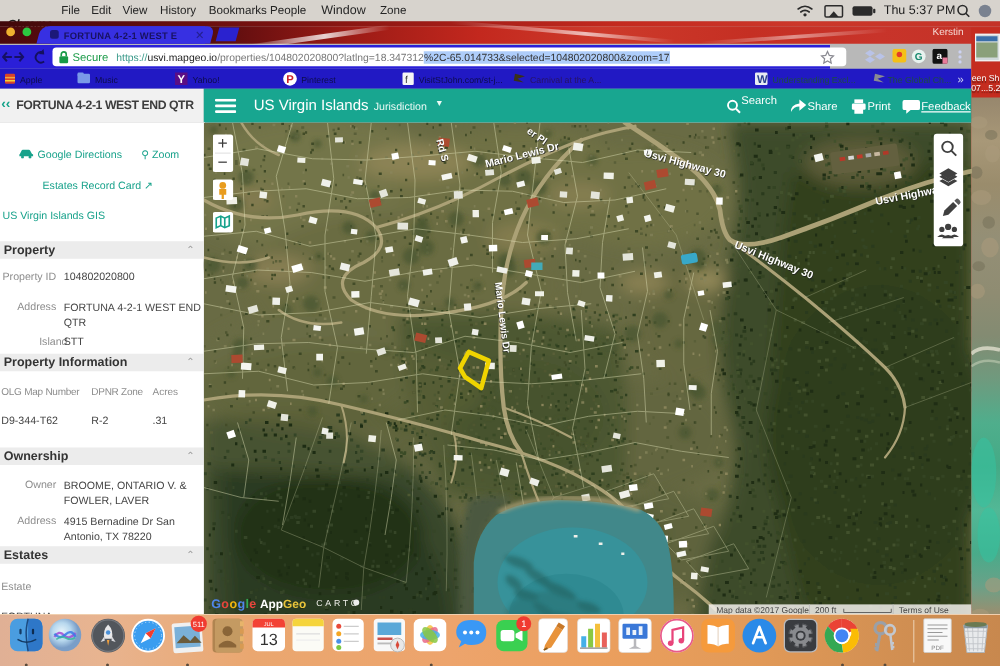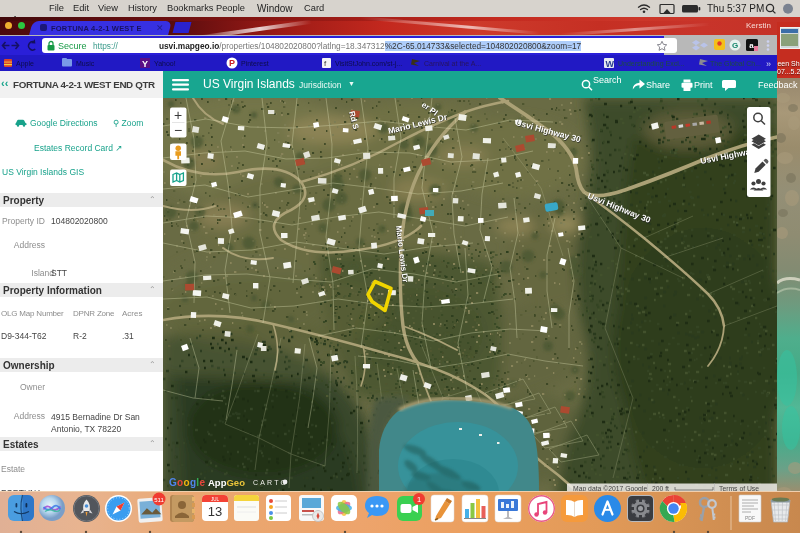--- a/index.html
+++ b/index.html
@@ -10,21 +10,21 @@
 
 <div class="abs" id="menubar" style="left:0;top:0;width:800px;height:17px;background:#d7d3cd;">
   <div class="abs" style="left:6px;top:14px;color:#1f1f1f;font-size:9.6px;font-weight:bold;font-style:italic;">Chrome</div>
   <div class="abs" style="left:49px;top:2.5px;color:#242424;font-size:9.3px;">File</div>
   <div class="abs" style="left:73px;top:2.5px;color:#242424;font-size:9.3px;">Edit</div>
   <div class="abs" style="left:98px;top:2.5px;color:#242424;font-size:9.3px;">View</div>
   <div class="abs" style="left:128px;top:2.5px;color:#242424;font-size:9.3px;">History</div>
   <div class="abs" style="left:167px;top:2.5px;color:#242424;font-size:9.3px;">Bookmarks</div>
   <div class="abs" style="left:216px;top:2.5px;color:#242424;font-size:9.3px;">People</div>
   <div class="abs" style="left:257px;top:2.5px;color:#242424;font-size:10px;">Window</div>
-  <div class="abs" style="left:304px;top:2.5px;color:#242424;font-size:9.3px;">Card</div>
+  <div class="abs" style="left:304px;top:2.5px;color:#242424;font-size:9.3px;">Zone</div>
   <svg class="abs" style="left:636px;top:2px;" width="70" height="13" viewBox="0 0 70 13">
     <g stroke="#2b2b2b" fill="none" stroke-width="1.3" stroke-linecap="round">
       <path d="M2.5 5.2 Q8 0.8 13.5 5.2 M4.6 7.6 Q8 4.9 11.4 7.6"></path>
     </g>
     <circle cx="8" cy="9.8" r="1.3" fill="#2b2b2b"></circle>
     <rect x="24" y="2.5" width="14" height="9" rx="1" fill="none" stroke="#2b2b2b" stroke-width="1.2"></rect>
     <path d="M27 11.5 l8 0 -4 -4.5 z" fill="#2b2b2b"></path>
     <rect x="46" y="3" width="16" height="7.5" rx="1.5" fill="#2b2b2b"></rect>
     <rect x="62.5" y="5" width="1.8" height="3.5" rx="0.8" fill="#2b2b2b"></rect>
   </svg>
@@ -69,21 +69,21 @@
     </g>
   </svg>
 
   <div class="abs" style="left:42px;top:2px;width:635px;height:14.5px;background:#fff;border-radius:3px;"></div>
   <svg class="abs" style="left:45px;top:4px" width="12" height="12" viewBox="0 0 12 12">
     <rect x="2.5" y="5" width="7" height="5.5" rx="1" fill="#189a46"></rect>
     <path d="M4 5 V3.5 a2 2 0 0 1 4 0 V5" fill="none" stroke="#189a46" stroke-width="1.3"></path>
   </svg>
   <div class="abs" style="left:58px;top:4.5px;color:#189a46;font-size:9px;">Secure</div>
   <div class="abs" style="left:93px;top:5px;font-size:8.3px;color:#777;white-space:nowrap;">
-    <span style="color:#3a9a8a;">https://</span><span style="color:#222;font-weight:bold;padding-left:41px;">usvi.mapgeo.io</span>/properties/104802020800?latlng=18.347312<span style="background:#aecdfa;color:#333;">%2C-65.014733&amp;selected=104802020800&amp;zoom=17</span>
+    <span style="color:#3a9a8a;">https://</span><span style="color:#222;font-weight:normal;">usvi.mapgeo.io</span>/properties/104802020800?latlng=18.347312<span style="background:#aecdfa;color:#333;">%2C-65.014733&amp;selected=104802020800&amp;zoom=17</span>
   </div>
   <svg class="abs" style="left:656px;top:4px" width="12" height="12" viewBox="0 0 24 24">
     <path d="M12 2.5 l2.9 6.2 6.6 .8 -4.9 4.6 1.3 6.6 -5.9 -3.3 -5.9 3.3 1.3 -6.6 -4.9 -4.6 6.6 -.8 z" fill="none" stroke="#8a8a92" stroke-width="2"></path>
   </svg>
 
   <svg class="abs" style="left:690px;top:3px" width="85" height="13" viewBox="0 0 85 13">
     <g fill="#b9c3e8">
         <path d="M6 1 l4 2.6 -4 2.6 -4 -2.6 z M14 3.6 l4 2.6 -4 2.6 -4 -2.6 z M6 6.2 l4 2.6 -4 2.6 -4 -2.6 z"></path>
       </g>
     <rect x="24" y="0" width="11" height="11" rx="2" fill="#f4c018"></rect>
@@ -186,21 +186,21 @@
     <g fill="#fff">
       <rect x="103.5" y="0.5" width="7" height="3"></rect>
       <rect x="101.5" y="3.8" width="11" height="5" rx="1"></rect>
       <rect x="103.5" y="8" width="7" height="4"></rect>
     </g>
     <path d="M143.5 1 h11 a1.5 1.5 0 0 1 1.5 1.5 v5 a1.5 1.5 0 0 1 -1.5 1.5 h-6 l-3.5 3 v-3 h-1.5 a1.5 1.5 0 0 1 -1.5 -1.5 v-5 a1.5 1.5 0 0 1 1.5 -1.5 z" fill="#fff"></path>
   </svg>
   <div class="abs" style="left:593px;top:4px;color:#fff;font-size:9px;">Search</div>
   <div class="abs" style="left:646px;top:8.5px;color:#fff;font-size:9px;">Share</div>
   <div class="abs" style="left:694px;top:8.5px;color:#fff;font-size:9px;">Print</div>
-  <div class="abs" style="left:758px;top:8.5px;color:#fff;font-size:9px;">Feedback</div>
+  <div class="abs" style="left:737px;top:8.5px;color:#fff;font-size:9px;text-decoration:underline;">Feedback</div>
 </div>
 
 <div class="abs" id="sidebar" style="left:0;top:97.5px;width:163px;height:435px;background:#fff;border-right:1px solid #d8d8d8;font-size:8.5px;color:#454545;">
 
   <svg class="abs" style="left:15px;top:21px" width="12" height="8" viewBox="0 0 12 8">
       <path d="M1 4 L2.2 1.5 Q2.5 0.8 3.3 0.8 L8 0.8 Q8.8 0.8 9.2 1.5 L10.5 4 L11.5 4.5 L11.5 6 L0.5 6 L0.5 4.5 Z" fill="#18a28b"></path>
       <circle cx="3" cy="6.6" r="1.2" fill="#18a28b"></circle>
       <circle cx="9" cy="6.6" r="1.2" fill="#18a28b"></circle>
     </svg>
   <div class="abs" style="left:30px;top:20px;color:#18a28b;">Google Directions</div>
@@ -208,39 +208,41 @@
   <div class="abs" style="left:34px;top:45px;color:#18a28b;">Estates Record Card ↗</div>
   <div class="abs" style="left:2px;top:69px;color:#18a28b;">US Virgin Islands GIS</div>
 
   <div class="abs" style="left:0;top:95px;width:188px;height:14px;background:#ececec;">
     <span class="abs" style="left:3px;top:2px;color:#333;font-weight:bold;font-size:10px;">Property</span>
     <span class="abs" style="left:149px;top:2px;color:#999;font-size:8px;">⌃</span>
   </div>
   <div class="abs" style="left:0px;top:118px;width:45px;text-align:right;color:#8d8d8d;white-space:nowrap;">Property ID</div>
   <div class="abs" style="left:51px;top:118px;">104802020800</div>
   <div class="abs" style="left:0px;top:142px;width:45px;text-align:right;color:#8d8d8d;">Address</div>
+  <div class="abs" style="left:51px;top:142px;white-space:nowrap;line-height:12px;">FORTUNA 4-2-1 WEST END<br>QTR</div>
   <div class="abs" style="left:0px;top:170px;width:54px;text-align:right;color:#8d8d8d;">Island</div>
   <div class="abs" style="left:51px;top:170px;">STT</div>
 
   <div class="abs" style="left:0;top:185px;width:163px;height:14px;background:#ececec;">
     <span class="abs" style="left:3px;top:2px;color:#333;font-weight:bold;font-size:10px;text-align:right;">Property Information</span>
     <span class="abs" style="left:149px;top:2px;color:#999;font-size:8px;">⌃</span>
   </div>
   <div class="abs" style="left:1px;top:211px;color:#8d8d8d;font-size:8px;letter-spacing:-0.2px;">OLG Map Number</div>
   <div class="abs" style="left:73px;top:211px;color:#8d8d8d;font-size:8px;letter-spacing:-0.2px;">DPNR Zone</div>
   <div class="abs" style="left:122px;top:211px;color:#8d8d8d;font-size:8px;">Acres</div>
   <div class="abs" style="left:1px;top:233px;">D9-344-T62</div>
   <div class="abs" style="left:73px;top:233px;">R-2</div>
   <div class="abs" style="left:122px;top:233px;">.31</div>
 
   <div class="abs" style="left:0;top:260px;width:196px;height:14px;background:#ececec;">
     <span class="abs" style="left:3px;top:2px;color:#333;font-weight:bold;font-size:10px;">Ownership</span>
     <span class="abs" style="left:149px;top:2px;color:#999;font-size:8px;">⌃</span>
   </div>
   <div class="abs" style="left:0px;top:284px;width:45px;text-align:right;color:#8d8d8d;">Owner</div>
+  <div class="abs" style="left:51px;top:284px;white-space:nowrap;line-height:12px;">BROOME, ONTARIO V. &amp;<br>FOWLER, LAVER</div>
   <div class="abs" style="left:0px;top:313px;width:45px;text-align:right;color:#8d8d8d;">Address</div>
   <div class="abs" style="left:51px;top:313px;white-space:nowrap;line-height:12px;">4915 Bernadine Dr San<br>Antonio, TX 78220</div>
 
   <div class="abs" style="left:0;top:339px;width:163px;height:14px;background:#ececec;">
     <span class="abs" style="left:3px;top:2px;color:#333;font-weight:bold;font-size:10px;">Estates</span>
     <span class="abs" style="left:149px;top:2px;color:#999;font-size:8px;">⌃</span>
   </div>
   <div class="abs" style="left:1px;top:366px;color:#8d8d8d;">Estate</div>
   <div class="abs" style="left:1px;top:390px;color:#454545;">FORTUNA</div>
 </div>

